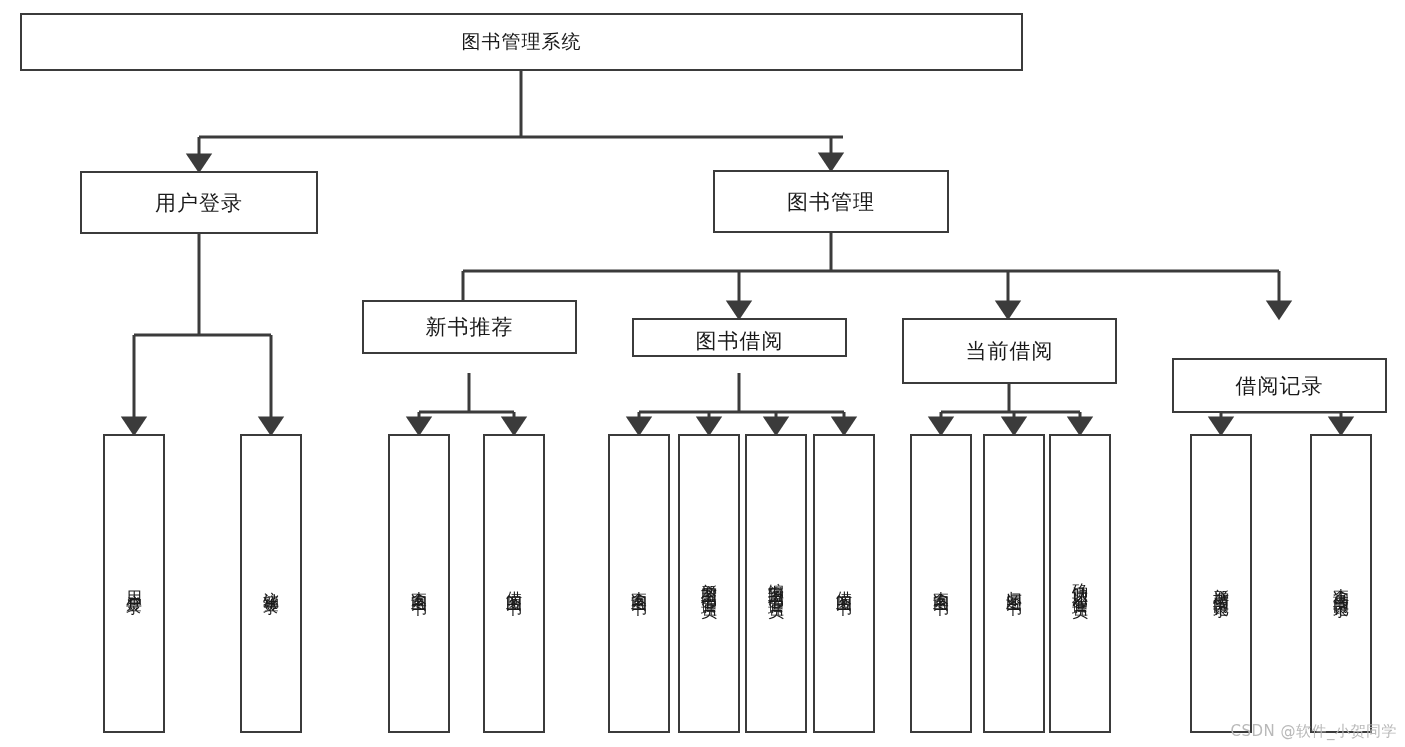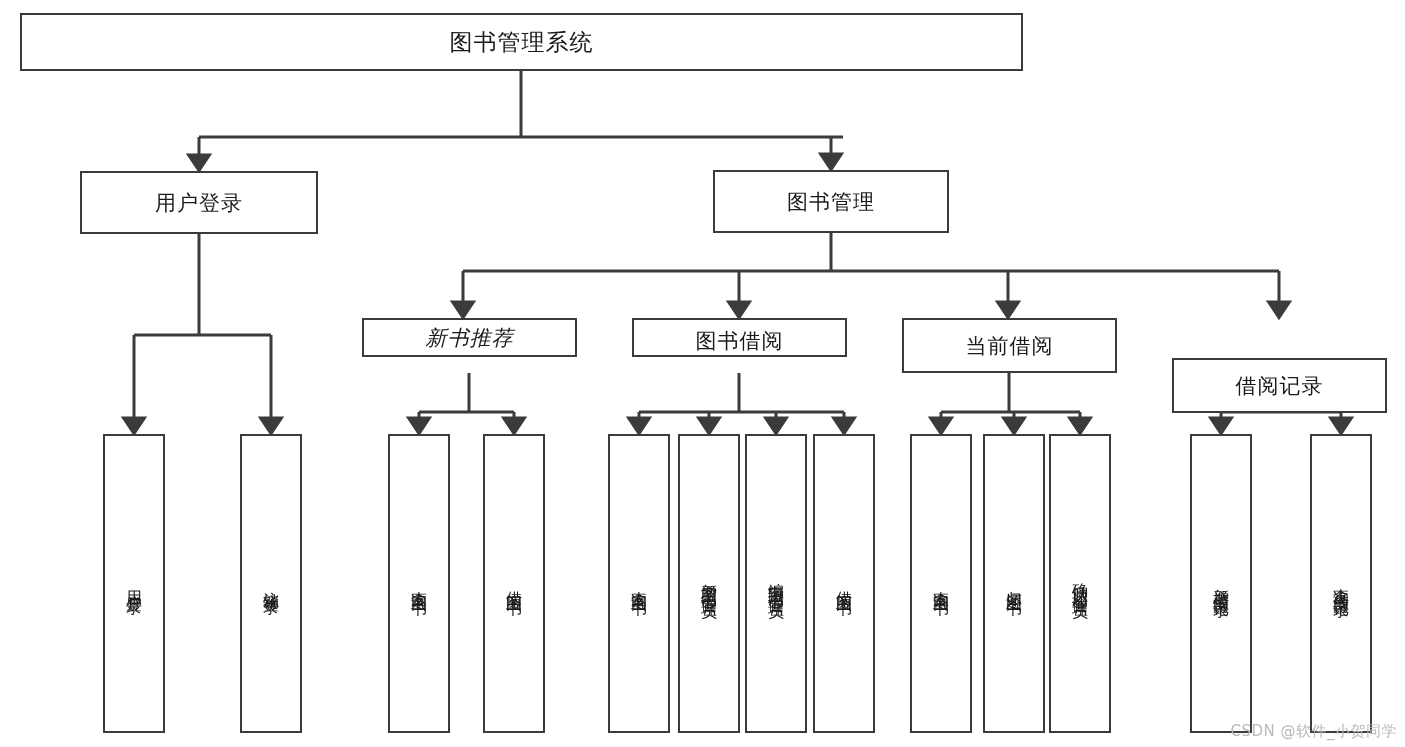--- a/index.html
+++ b/index.html
@@ -30,21 +30,21 @@
     box-sizing: border-box;
     border: 2.5px solid #3b3b3b;
     background: #ffffff;
     display: flex;
     align-items: center;
     justify-content: center;
     color: #1a1a1a;
     z-index: 2;
   }
   .node.level0 {
-    font-size: 23px;
+    font-size: 19px;
     font-family: Liberation Mono, monospace;
   }
   .node.level1 {
     font-size: 21px;
   }
   .node.level2 {
     font-size: 21px;
   }
   .leaf-text {
     writing-mode: vertical-rl;
@@ -127,27 +127,27 @@
     <span class="hlabel">图书管理系统</span>
   </div>
 
   <div class="node level1" style="left:80px;top:171px;width:238px;height:63px;">
     <span class="hlabel">用户登录</span>
   </div>
   <div class="node level1" style="left:713px;top:170px;width:236px;height:63px;">
     <span class="hlabel">图书管理</span>
   </div>
 
-  <div class="node level2" style="left:362px;top:318px;width:215px;height:39px;font-style:italic;">
+  <div class="node level2" style="left:362px;top:300px;width:215px;height:54px;">
     <span class="hlabel">新书推荐</span>
   </div>
   <div class="node level2" style="left:632px;top:318px;width:215px;height:39px;align-items:flex-end;">
     <span class="hlabel">图书借阅</span>
   </div>
-  <div class="node level2" style="left:902px;top:318px;width:215px;height:55px;">
+  <div class="node level2" style="left:902px;top:318px;width:215px;height:66px;">
     <span class="hlabel">当前借阅</span>
   </div>
   <div class="node level2" style="left:1172px;top:318px;width:215px;height:55px;margin-top:40px;">
     <span class="hlabel">借阅记录</span>
   </div>
 
   <div class="node leaf" style="left:103px;top:434px;width:62px;height:299px;">
     <span class="leaf-text">用户登录</span>
   </div>
   <div class="node leaf" style="left:240px;top:434px;width:62px;height:299px;">

